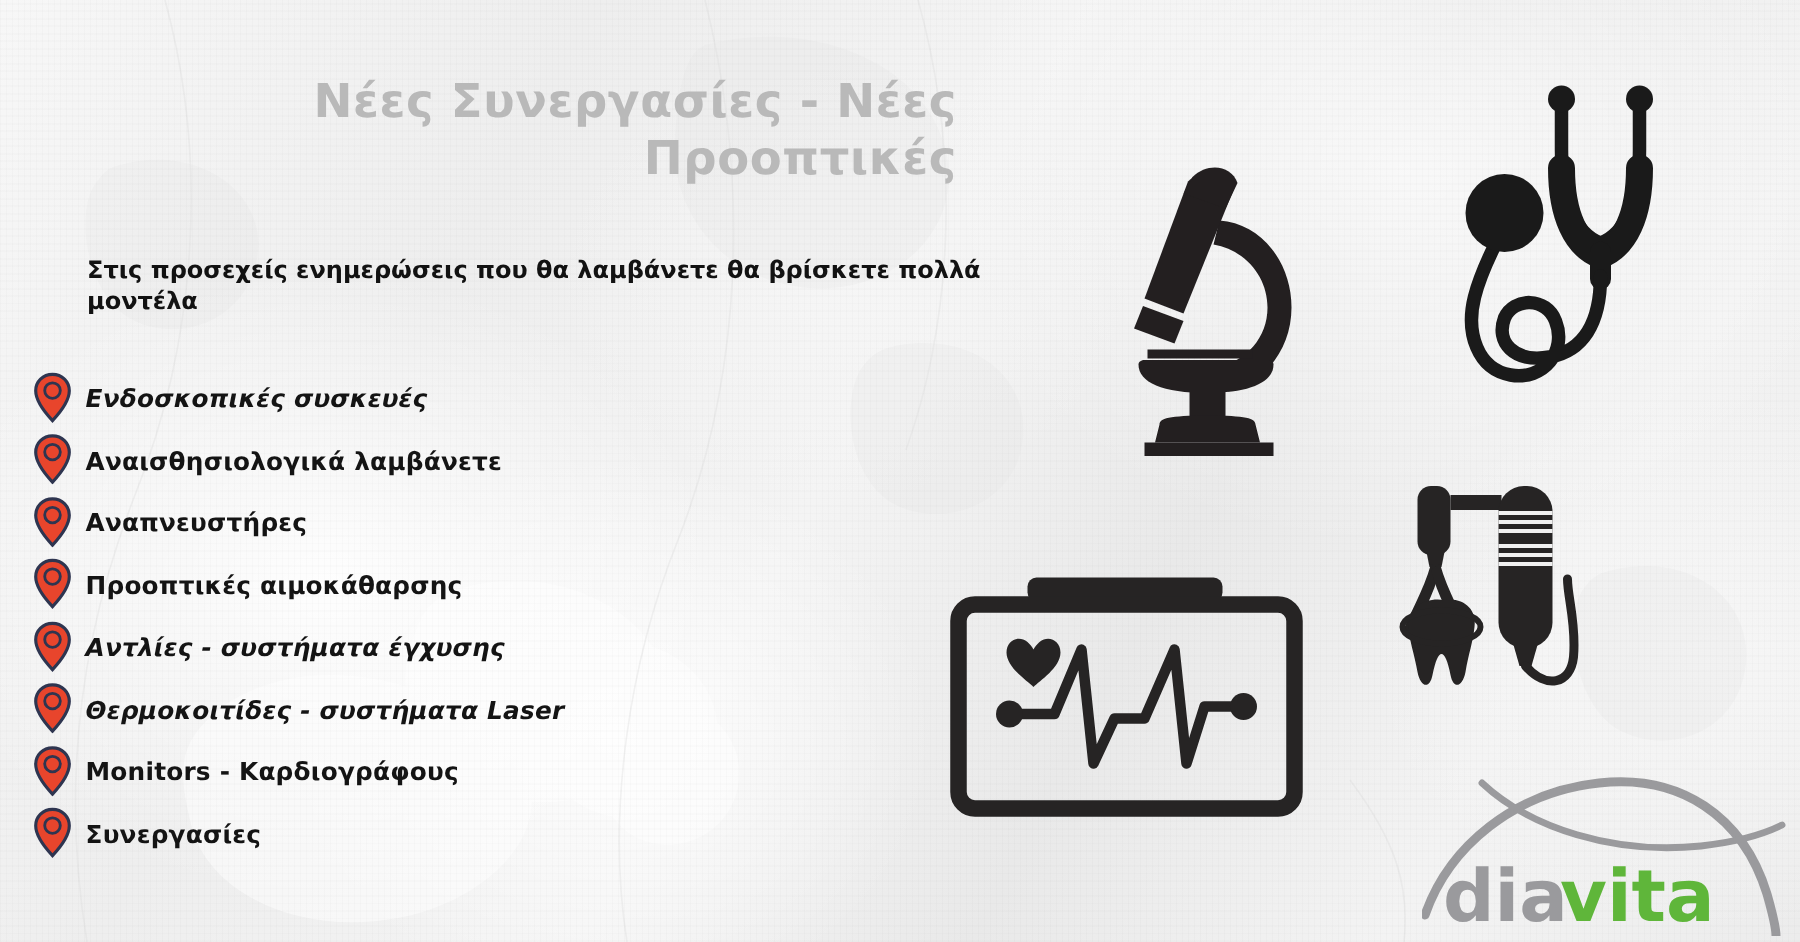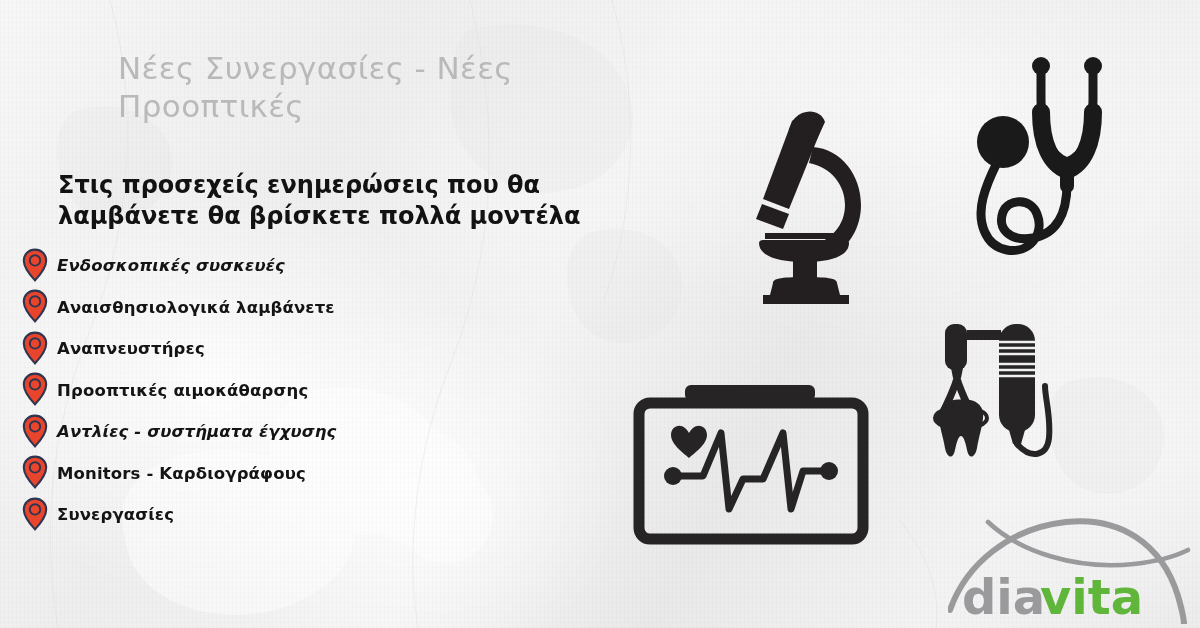--- a/index.html
+++ b/index.html
@@ -46,36 +46,36 @@
     pointer-events: none;
     opacity: 0.55;
   }
 
   
   #title {
     position: absolute;
     left: 118px;
     top: 50px;
     width: 520px;
-    text-align: left;
+    text-align: right;
     color: #b9b9b9;
     font-size: 31px;
-    font-weight: normal;
+    font-weight: bold;
     line-height: 1.22;
     letter-spacing: 0.4px;
   }
 
   
   #subtitle {
     position: absolute;
     left: 58px;
     top: 170px;
     width: 620px;
     color: #121212;
-    font-size: 24px;
+    font-size: 16px;
     font-weight: bold;
     line-height: 1.30;
     font-family: "DejaVu Sans", "Liberation Sans", sans-serif;
   }
 
   
   #list {
     position: absolute;
     left: 22px;
     top: 245px;
@@ -196,20 +196,29 @@
     <div class="row">
       <span class="pin">
         <svg viewBox="0 0 26 34" width="26" height="34" xmlns="http://www.w3.org/2000/svg">
           <path d="M13 1.6 C6.6 1.6 1.8 6.4 1.8 12.5 C1.8 19.8 10.2 29.4 13 32.4 C15.8 29.4 24.2 19.8 24.2 12.5 C24.2 6.4 19.4 1.6 13 1.6 Z" fill="#e8452c" stroke="#2e3550" stroke-width="2.1"></path>
           <circle cx="13" cy="12.4" r="5.2" fill="none" stroke="#2e3550" stroke-width="1.9"></circle>
         </svg>
       </span>
       <span class="row-label italic">Αντλίες - συστήματα έγχυσης</span>
     </div>
 
+    <div class="row">
+      <span class="pin">
+        <svg viewBox="0 0 26 34" width="26" height="34" xmlns="http://www.w3.org/2000/svg">
+          <path d="M13 1.6 C6.6 1.6 1.8 6.4 1.8 12.5 C1.8 19.8 10.2 29.4 13 32.4 C15.8 29.4 24.2 19.8 24.2 12.5 C24.2 6.4 19.4 1.6 13 1.6 Z" fill="#e8452c" stroke="#2e3550" stroke-width="2.1"></path>
+          <circle cx="13" cy="12.4" r="5.2" fill="none" stroke="#2e3550" stroke-width="1.9"></circle>
+        </svg>
+      </span>
+      <span class="row-label italic">Θερμοκοιτίδες - συστήματα Laser</span>
+    </div>
 
     <div class="row">
       <span class="pin">
         <svg viewBox="0 0 26 34" width="26" height="34" xmlns="http://www.w3.org/2000/svg">
           <path d="M13 1.6 C6.6 1.6 1.8 6.4 1.8 12.5 C1.8 19.8 10.2 29.4 13 32.4 C15.8 29.4 24.2 19.8 24.2 12.5 C24.2 6.4 19.4 1.6 13 1.6 Z" fill="#e8452c" stroke="#2e3550" stroke-width="2.1"></path>
           <circle cx="13" cy="12.4" r="5.2" fill="none" stroke="#2e3550" stroke-width="1.9"></circle>
         </svg>
       </span>
       <span class="row-label">Monitors - Καρδιογράφους</span>
     </div>

